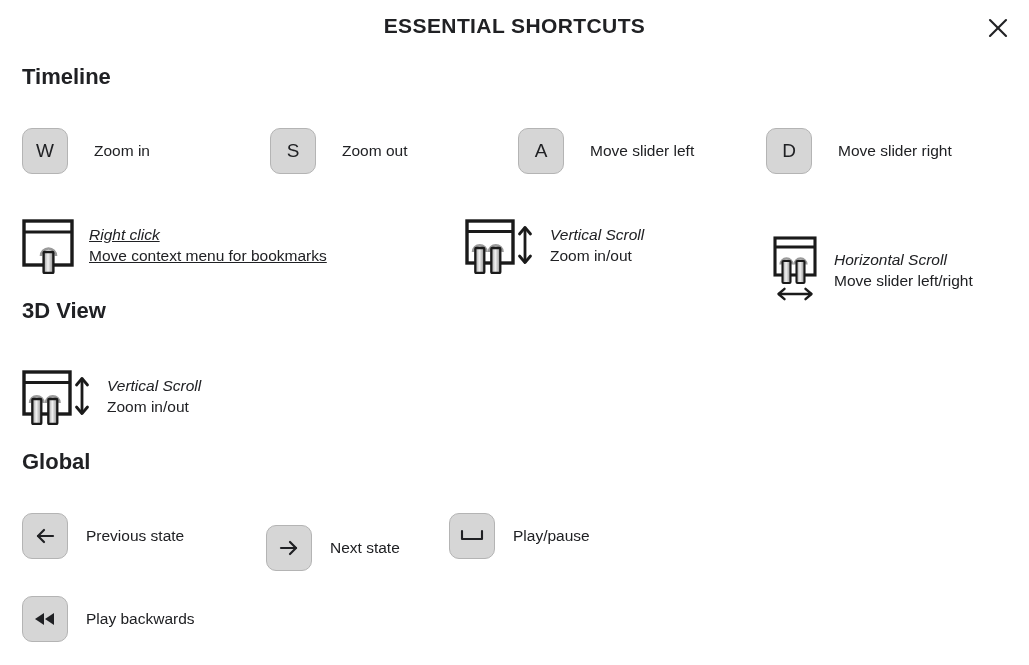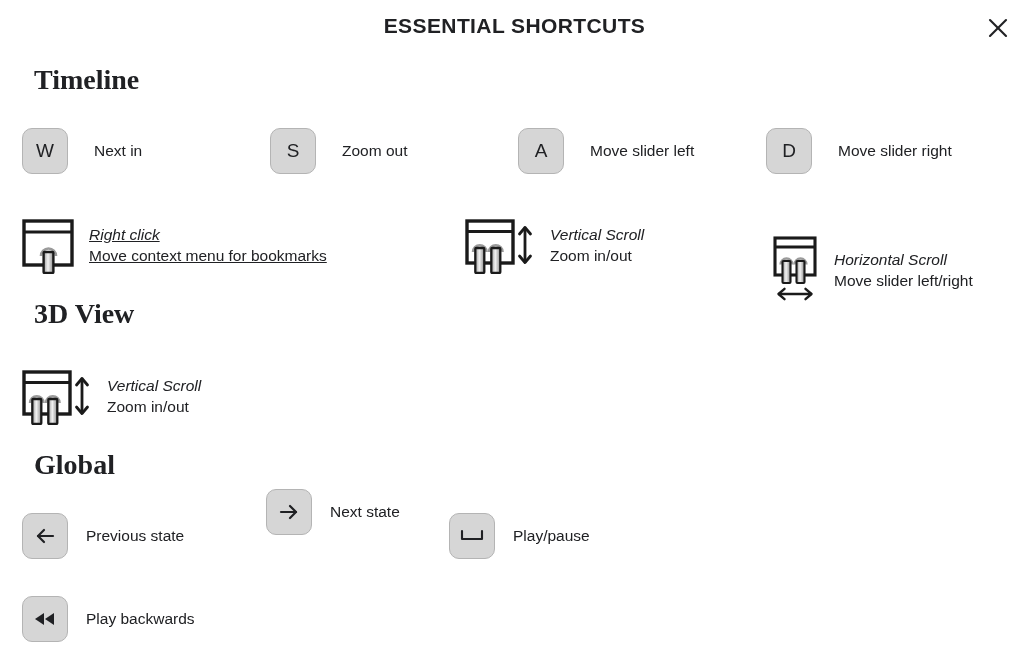--- a/index.html
+++ b/index.html
@@ -27,24 +27,23 @@
     position: absolute; right: 14px; top: 11px;
     width: 34px; height: 34px;
     display: flex; align-items: center; justify-content: center;
     cursor: pointer; background: transparent; border: 0;
     color: #202124;
   }
   .close-btn svg { display: block; }
 
   
   .section-title {
-    position: absolute; left: 34px;
-    font-size: 28px; font-weight: bold; color: #202124;
+    position: absolute; left: 22px;
+    font-size: 22px; font-weight: bold; color: #202124;
     white-space: nowrap;
-    font-family: Liberation Serif, serif;
   }
   #sec-timeline { top: 64px; }
   #sec-3dview   { top: 298px; }
   #sec-global   { top: 449px; }
 
   
   .item {
     position: absolute;
     display: flex; align-items: center;
   }
@@ -91,21 +90,21 @@
         <line x1="19" y1="3" x2="3" y2="19" stroke="#202124" stroke-width="2.1" stroke-linecap="round"></line>
       </svg>
     </button>
   </div>
 
   <div id="sec-timeline" class="section-title">Timeline</div>
 
   <div class="item" style="left:22px; top:128px;">
     <div class="keycap">W</div>
     <div class="key-gap"></div>
-    <div class="label">Next in</div>
+    <div class="label">Zoom in</div>
   </div>
 
   <div class="item" style="left:270px; top:128px;">
     <div class="keycap">S</div>
     <div class="key-gap"></div>
     <div class="label">Zoom out</div>
   </div>
 
   <div class="item" style="left:518px; top:128px;">
     <div class="keycap">A</div>
@@ -240,21 +239,21 @@
     <div class="keycap">
       <svg width="24" height="24" viewBox="0 0 24 24" aria-hidden="true">
         <line x1="20" y1="12" x2="5" y2="12" stroke="#202124" stroke-width="2.2" stroke-linecap="round"></line>
         <polyline points="11,6 5,12 11,18" fill="none" stroke="#202124" stroke-width="2.2" stroke-linecap="round" stroke-linejoin="round"></polyline>
       </svg>
     </div>
     <div class="key-gap-sm"></div>
     <div class="label">Previous state</div>
   </div>
 
-  <div class="item" style="left:242px; top:489px;padding-left:24px;">
+  <div class="item" style="left:242px; top:525px;padding-left:24px;">
     <div class="keycap">
       <svg width="24" height="24" viewBox="0 0 24 24" aria-hidden="true">
         <line x1="4" y1="12" x2="19" y2="12" stroke="#202124" stroke-width="2.2" stroke-linecap="round"></line>
         <polyline points="13,6 19,12 13,18" fill="none" stroke="#202124" stroke-width="2.2" stroke-linecap="round" stroke-linejoin="round"></polyline>
       </svg>
     </div>
     <div class="key-gap-sm"></div>
     <div class="label">Next state</div>
   </div>
 

